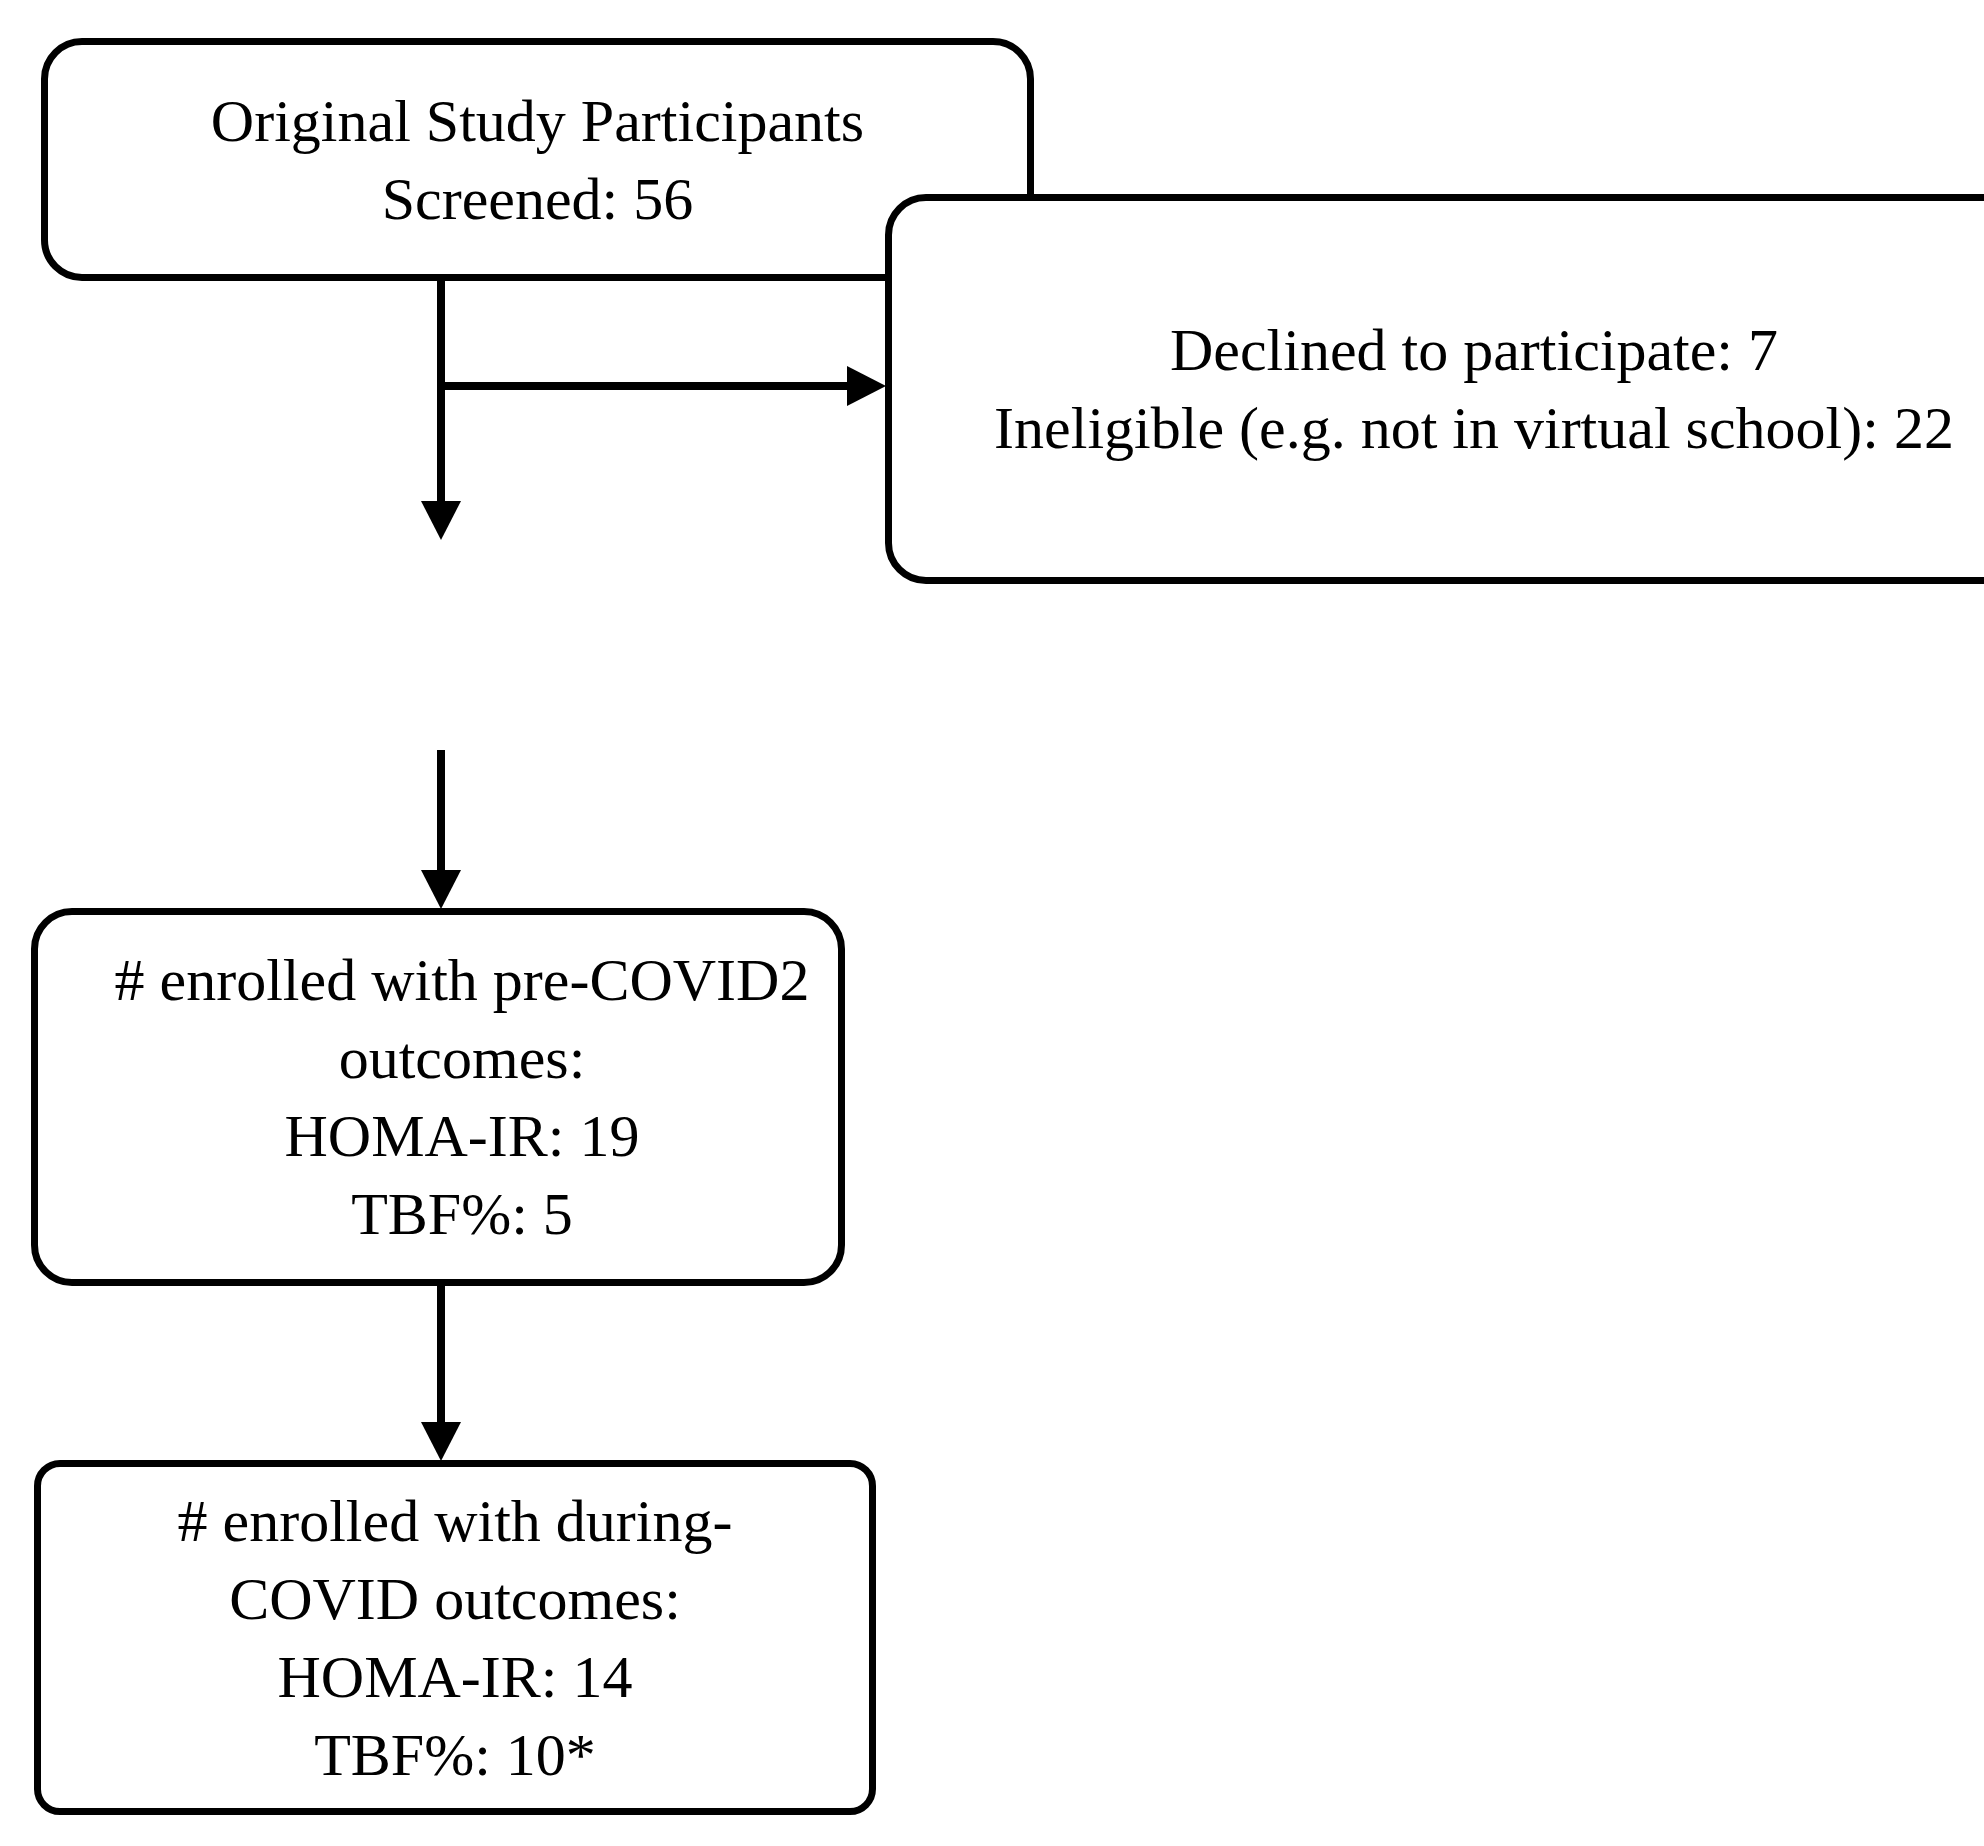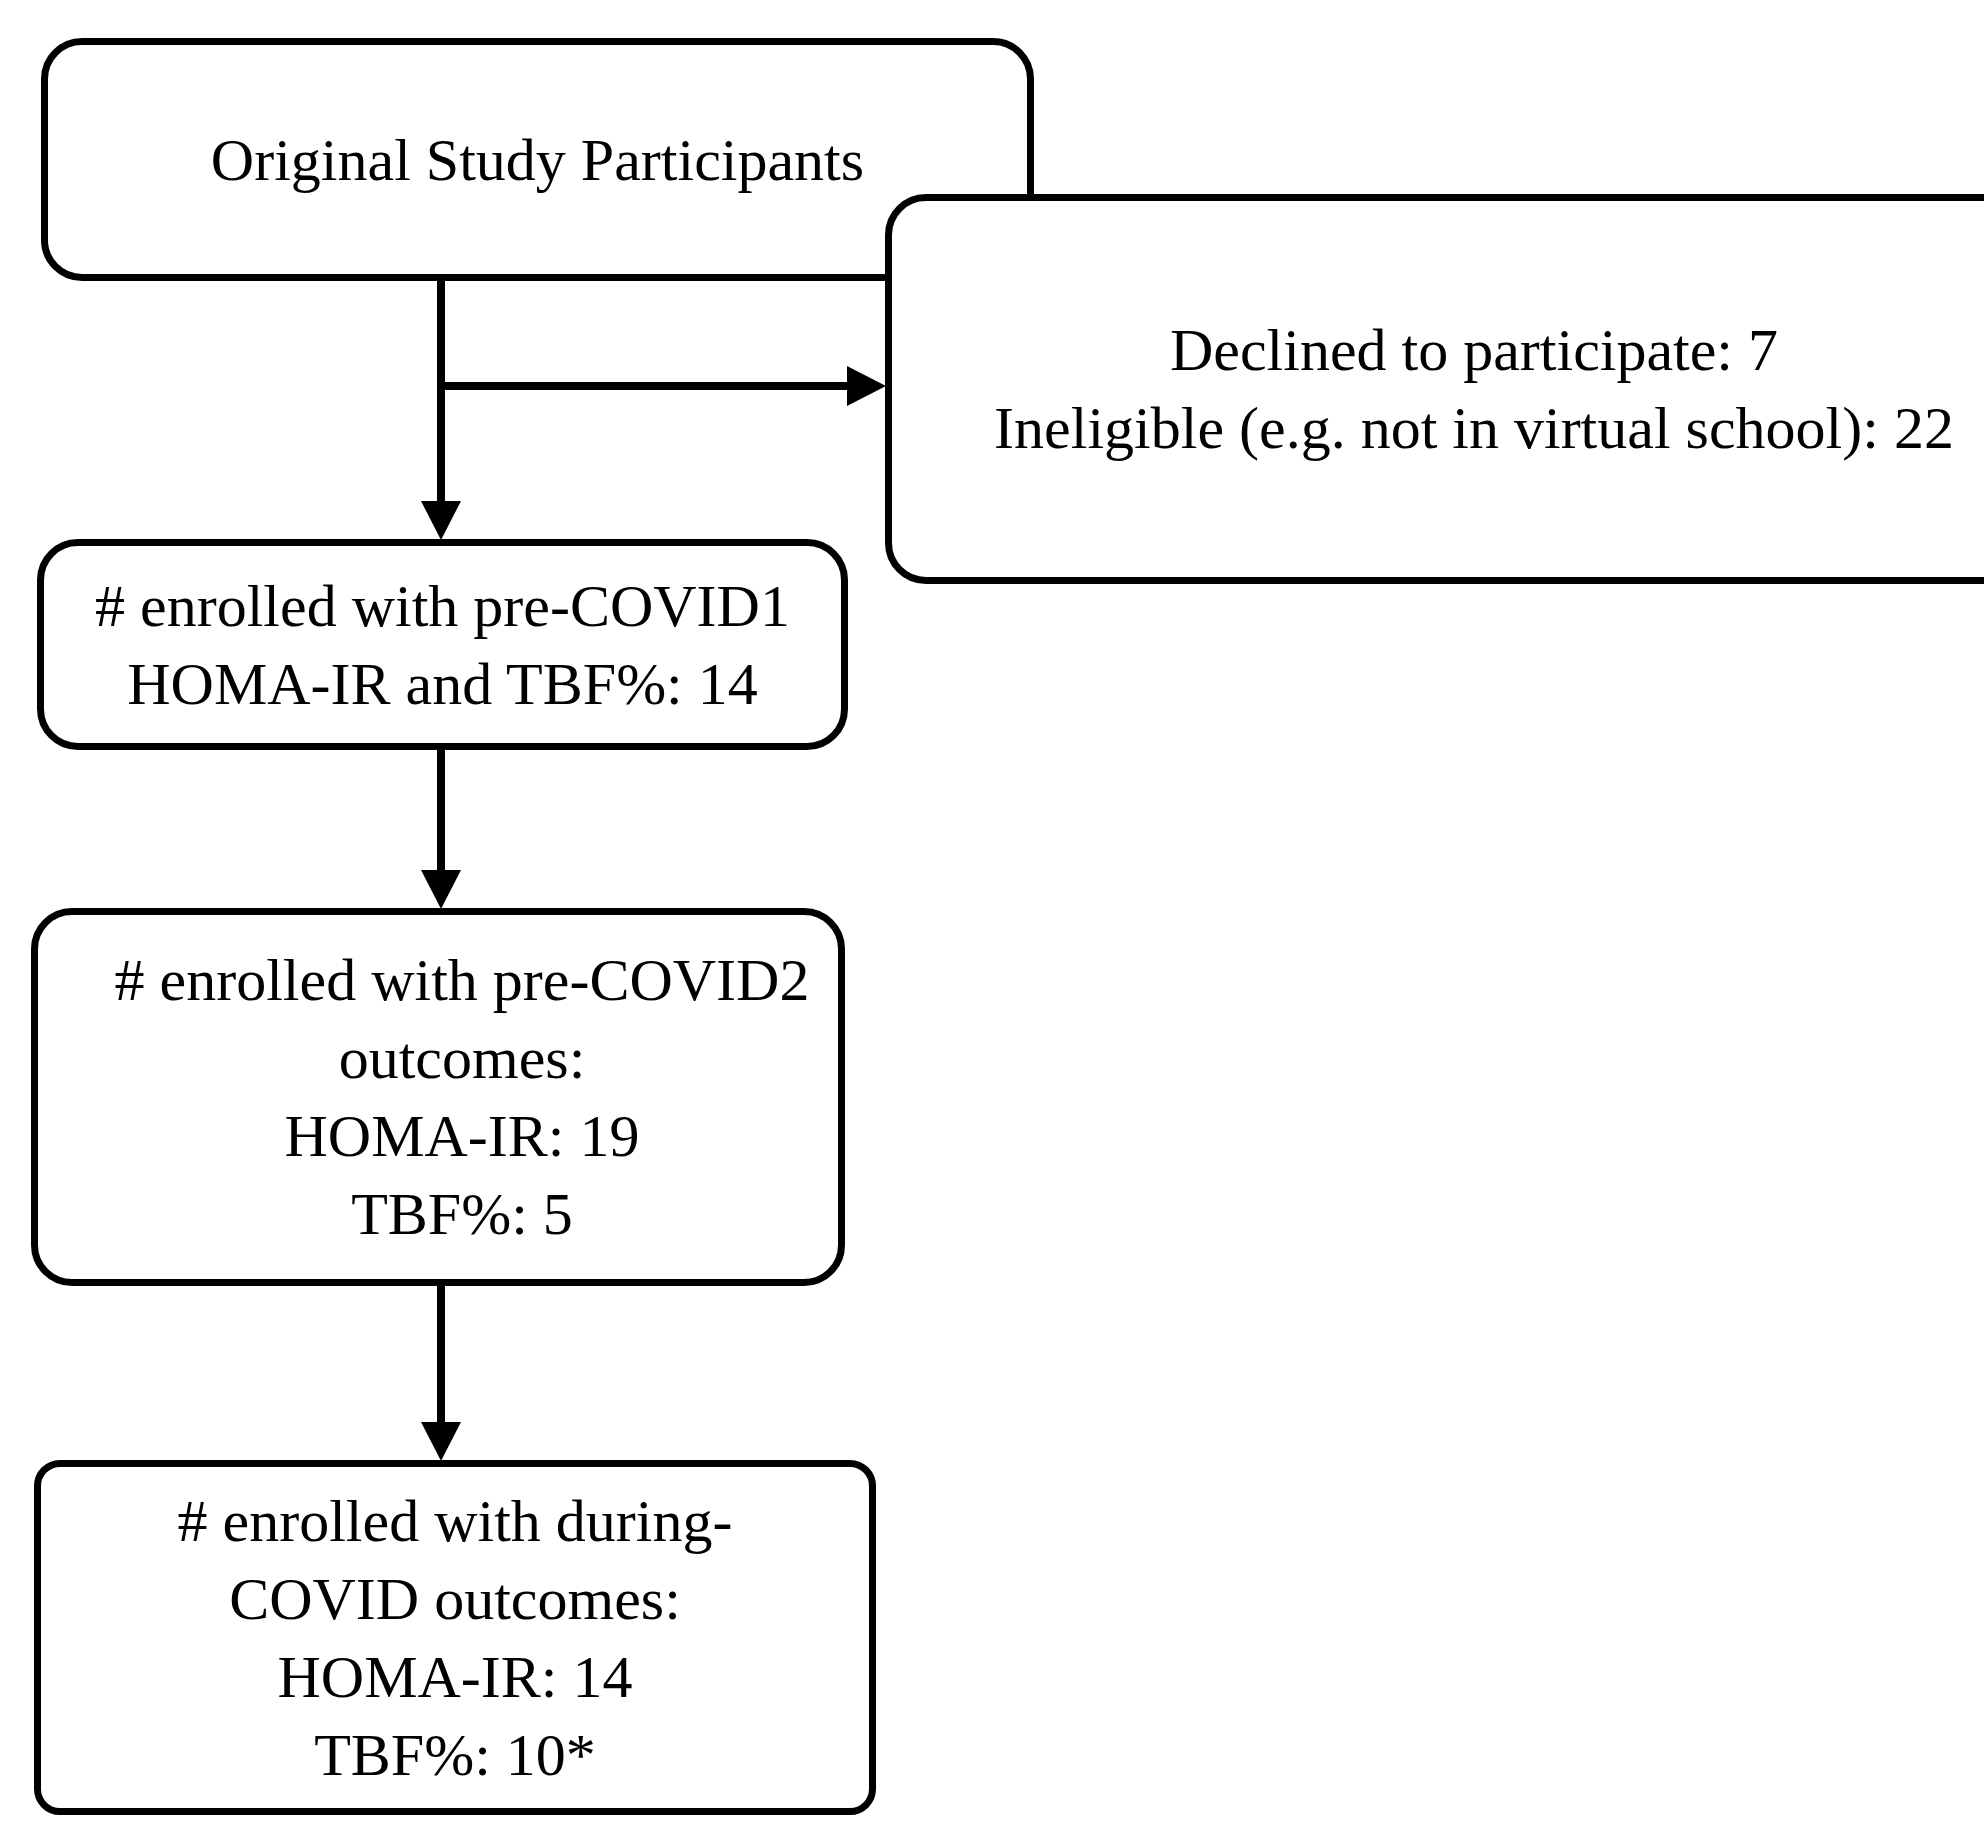--- a/index.html
+++ b/index.html
@@ -81,31 +81,28 @@
   #head-pre1-down     { left: 421px;  top: 870px; }
   #head-pre2-down     { left: 421px;  top: 1422px; }
 </style>
 </head>
 <body>
 
 <div class="canvas">
 
   <div class="box" id="box-screened">
     <div class="tline">Original Study Participants</div>
+    <div class="tline">Screened: 56</div>
   </div>
 
   <div class="box" id="box-excluded">
     <div class="tline">Declined to participate: 7</div>
     <div class="tline">Ineligible (e.g. not in virtual school): 22</div>
   </div>
 
-  <div class="box" id="box-pre-covid1">
-    <div class="tline"># enrolled with pre-COVID1</div>
-    <div class="tline">HOMA-IR and TBF%: 14</div>
-  </div>
 
   <div class="box" id="box-pre-covid2">
     <div class="tline"># enrolled with pre-COVID2</div>
     <div class="tline">outcomes:</div>
     <div class="tline">HOMA-IR: 19</div>
     <div class="tline">TBF%: 5</div>
   </div>
 
   <div class="box" id="box-during-covid">
     <div class="tline"># enrolled with during-</div>

